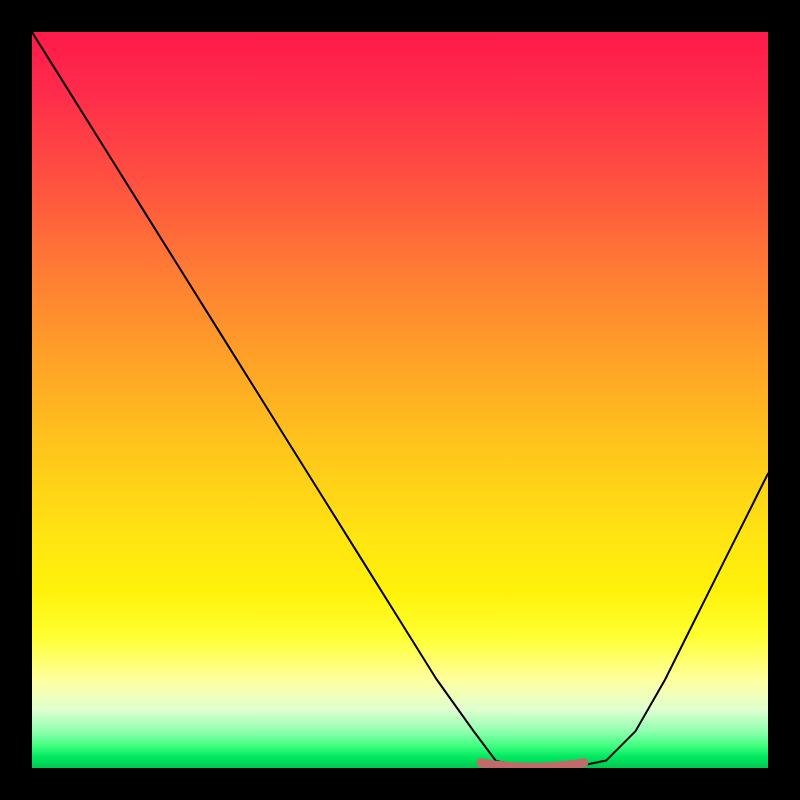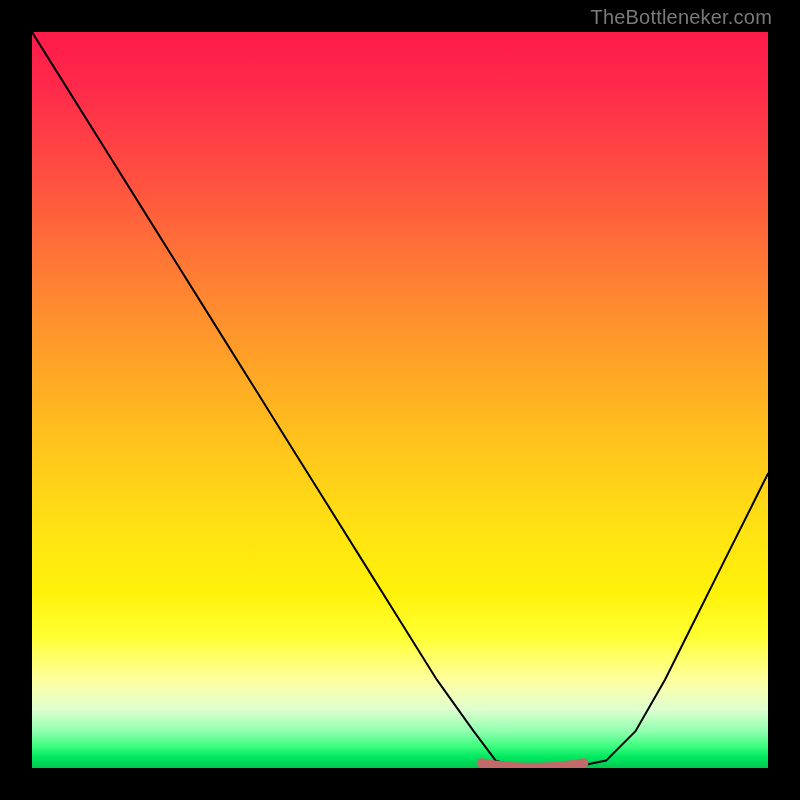--- a/index.html
+++ b/index.html
@@ -55,20 +55,19 @@
     left: 0;
     top: 0;
     width: 736px;
     height: 736px;
   }
 </style>
 </head>
 <body>
 
 <div class="chart-container">
-  <div class="watermark">TheBottleneker.com</div>
   <div class="plot-area">
     <svg class="curve" viewBox="0 0 736 736" preserveAspectRatio="none">
       <path fill="none" stroke-width="2" stroke-linecap="round" d="M0.0 0.0 L36.8 58.9 L73.6 117.8 L110.4 176.6 L147.2 235.5 L184.0 294.4 L220.8 353.3 L257.6 412.2 L294.4 471.0 L331.2 529.9 L368.0 588.8 L404.8 647.7 L441.6 699.2 L463.7 728.6 L493.1 736.0 L515.2 736.0 L537.3 736.0 L574.1 728.6 L603.5 699.2 L633.0 647.7 L662.4 588.8 L691.8 529.9 L721.3 471.0 L736.0 441.6" id="curve-path" stroke="#000000"></path>
       <path fill="none" stroke-width="9" stroke-linecap="round" d="M449.0 730.8 L463.7 733.1 L478.4 734.5 L493.1 735.3 L507.8 735.3 L522.6 734.5 L537.3 733.1 L552.0 730.8" id="marker-path" stroke="#c26a6a"></path>
     </svg>
   </div>
 </div>
 
 </body></html>

